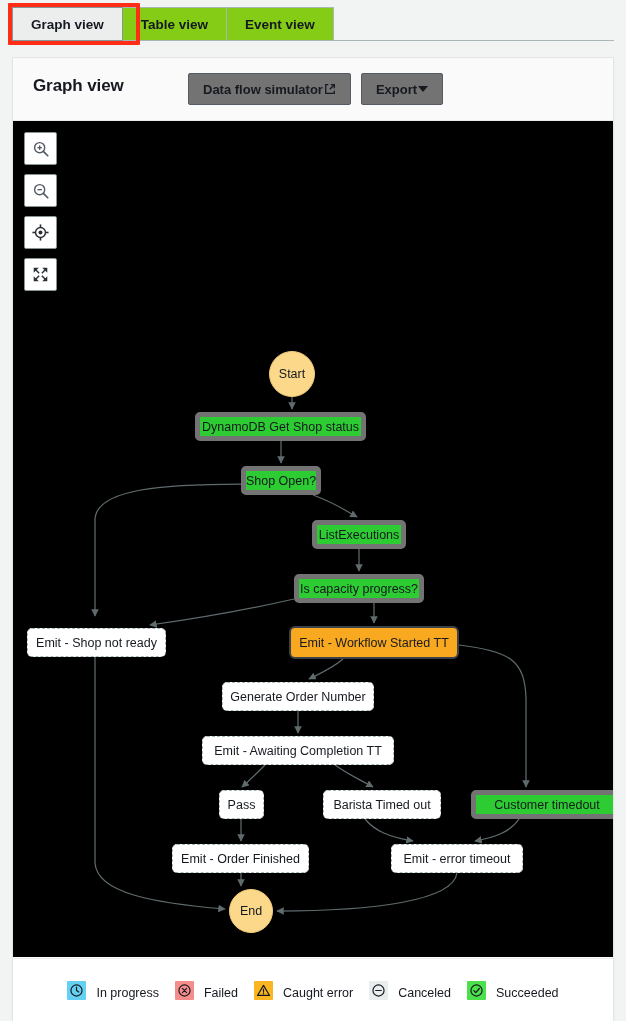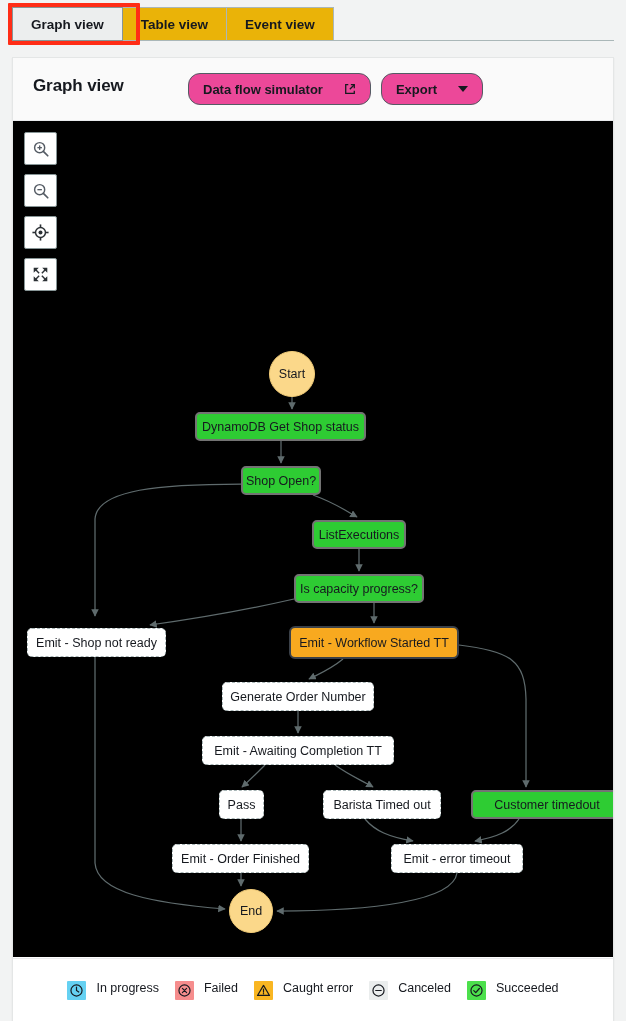--- a/index.html
+++ b/index.html
@@ -23,21 +23,21 @@
     display: flex;
     align-items: flex-end;
   }
   .tab {
     height: 34px;
     padding: 0 18px;
     display: flex; align-items: center; justify-content: center;
     font-size: 13.5px;
     font-weight: 700;
     color: #16191f;
-    background: #eab308;
+    background: #84cc16;
     border: 1px solid #aab7b8;
     border-bottom: 1px solid #aab7b8;
     margin-right: -1px;
     white-space: nowrap;
     cursor: pointer;
   }
   .tab.active {
     background: #eceeee;
     color: #16191f;
     border-color: #879596;
@@ -81,24 +81,24 @@
     font-size: 17px; font-weight: 700; color: #16191f;
     letter-spacing: -0.1px;
   }
   .hdr-actions {
     position: absolute; left: 175px; top: 15px;
     display: flex; gap: 10px;
   }
   .btn {
     height: 32px;
     padding: 0 14px;
-    display: inline-flex; align-items: center; gap: 21px;
-    background: #ec4899;
+    display: inline-flex; align-items: center; gap: 1px;
+    background: #737373;
     border: 1px solid #545b64;
-    border-radius: 12px;
+    border-radius: 2px;
     color: #16191f;
     font-size: 13px;
     font-weight: 700;
     font-family: "Liberation Sans", sans-serif;
     cursor: pointer;
     white-space: nowrap;
   }
   .ext-icon { display:inline-block; width:12px; height:12px; position:relative; }
   .caret {
     width: 0; height: 0;
@@ -141,21 +141,21 @@
     z-index: 3;
     cursor: pointer;
     padding: 0 10px;
   }
   .node.dashed {
     background: #ffffff;
     border: 1px dashed #aab7b8;
   }
   .node.green {
     background: #2ecc33;
-    border: 2px solid #737373;
+    border: 5px solid #737373;
     color: #16191f;
   }
   .node.orange {
     background: #f8a91f;
     border: 2.5px solid #3b4149;
     color: #16191f;
     border-radius: 6px;
   }
   .node.circle {
     border-radius: 50%;
@@ -174,21 +174,21 @@
   
   .legend {
     position: absolute; left: 0; bottom: 0;
     width: 100%;
     height: 63px;
     border-top: 1px solid #e9ebed;
     display: flex; align-items: center; justify-content: center;
     gap: 16px;
     background: #ffffff;
   }
-  .legend-item { display: flex; align-items: flex-start; gap: 10px; }
+  .legend-item { display: flex; align-items: flex-end; gap: 10px; }
   .legend-swatch {
     width: 19px; height: 19px;
     display: flex; align-items: center; justify-content: center;
     border-radius: 1px;
     flex: none;
   }
   .legend-label { font-size: 12.5px; color: #16191f; }
 </style>
 </head>
 <body>

